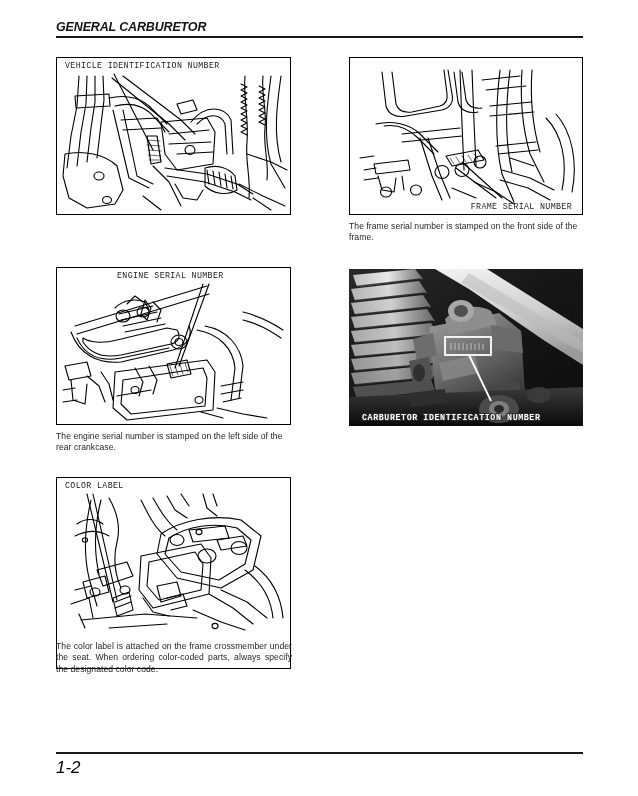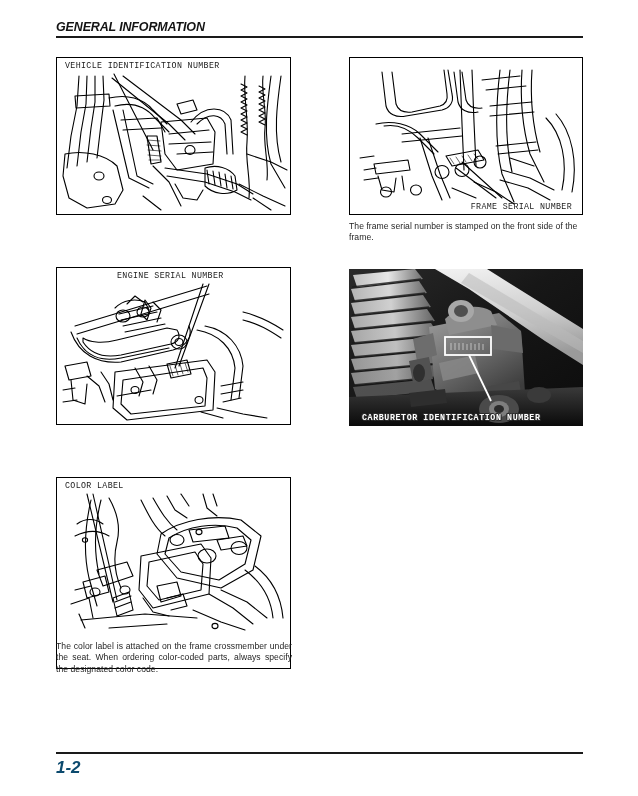--- a/index.html
+++ b/index.html
@@ -48,23 +48,23 @@
   .page-footer {
     position: absolute;
     left: 56px;
     top: 752px;
     width: 527px;
   }
   .page-footer .rule-thick { margin-top: 0; }
   .page-footer .folio {
     margin-top: 4px;
     font-size: 17px;
-    font-weight: bold;
+    font-weight: normal;
     font-style: italic;
-    color: #0c4a6e;
+    color: #000000;
   }
 
   
   .figure {
     position: absolute;
   }
   .panel {
     box-sizing: border-box;
     border: 1.3px solid #000000;
     background: #ffffff;
@@ -103,21 +103,21 @@
     letter-spacing: 0.05px;
   }
   .caption.justify { text-align: justify; text-align-last: left; }
 </style>
 </head>
 <body>
 
 <div class="page">
 
   <div class="page-header">
-    <div class="title">GENERAL INFORMATION</div>
+    <div class="title">GENERAL CARBURETOR</div>
     <div class="rule-thick"></div>
   </div>
 
   <div class="figure" style="left:56px; top:57px; width:235px;">
     <div class="panel" style="width:235px; height:158px;">
       <svg width="233" height="156" viewBox="0 0 233 156">
         <g fill="none" stroke="#000" stroke-width="1.1" stroke-linecap="round" stroke-linejoin="round">
 
           <path d="M57 16 L96 92"></path>
 
@@ -295,20 +295,21 @@
           <path d="M164 118 L186 114 M164 126 L186 122 M166 134 L184 130"></path>
 
           <path d="M186 44 C202 48 214 54 226 62"></path>
           <path d="M186 52 C202 56 212 62 224 70"></path>
           <path d="M160 140 L186 146 L210 150"></path>
           <path d="M144 144 L166 150"></path>
         </g>
       </svg>
       <div class="fig-label" style="left:60px; top:3px;">ENGINE SERIAL NUMBER</div>
     </div>
+    <div class="caption" style="left:0px; top:164px; width:236px;">The engine serial number is stamped on the left side of the rear crankcase.</div>
   </div>
 
   <div class="figure" style="left:349px; top:269px; width:234px;">
     <div class="panel photo" style="width:234px; height:157px;">
       <svg width="234" height="157" viewBox="0 0 234 157">
         <defs>
           <linearGradient id="bgGrad" x1="0" y1="0" x2="1" y2="1">
             <stop offset="0%" stop-color="#2a2a2a"></stop>
             <stop offset="45%" stop-color="#171717"></stop>
             <stop offset="100%" stop-color="#0c0c0c"></stop>

